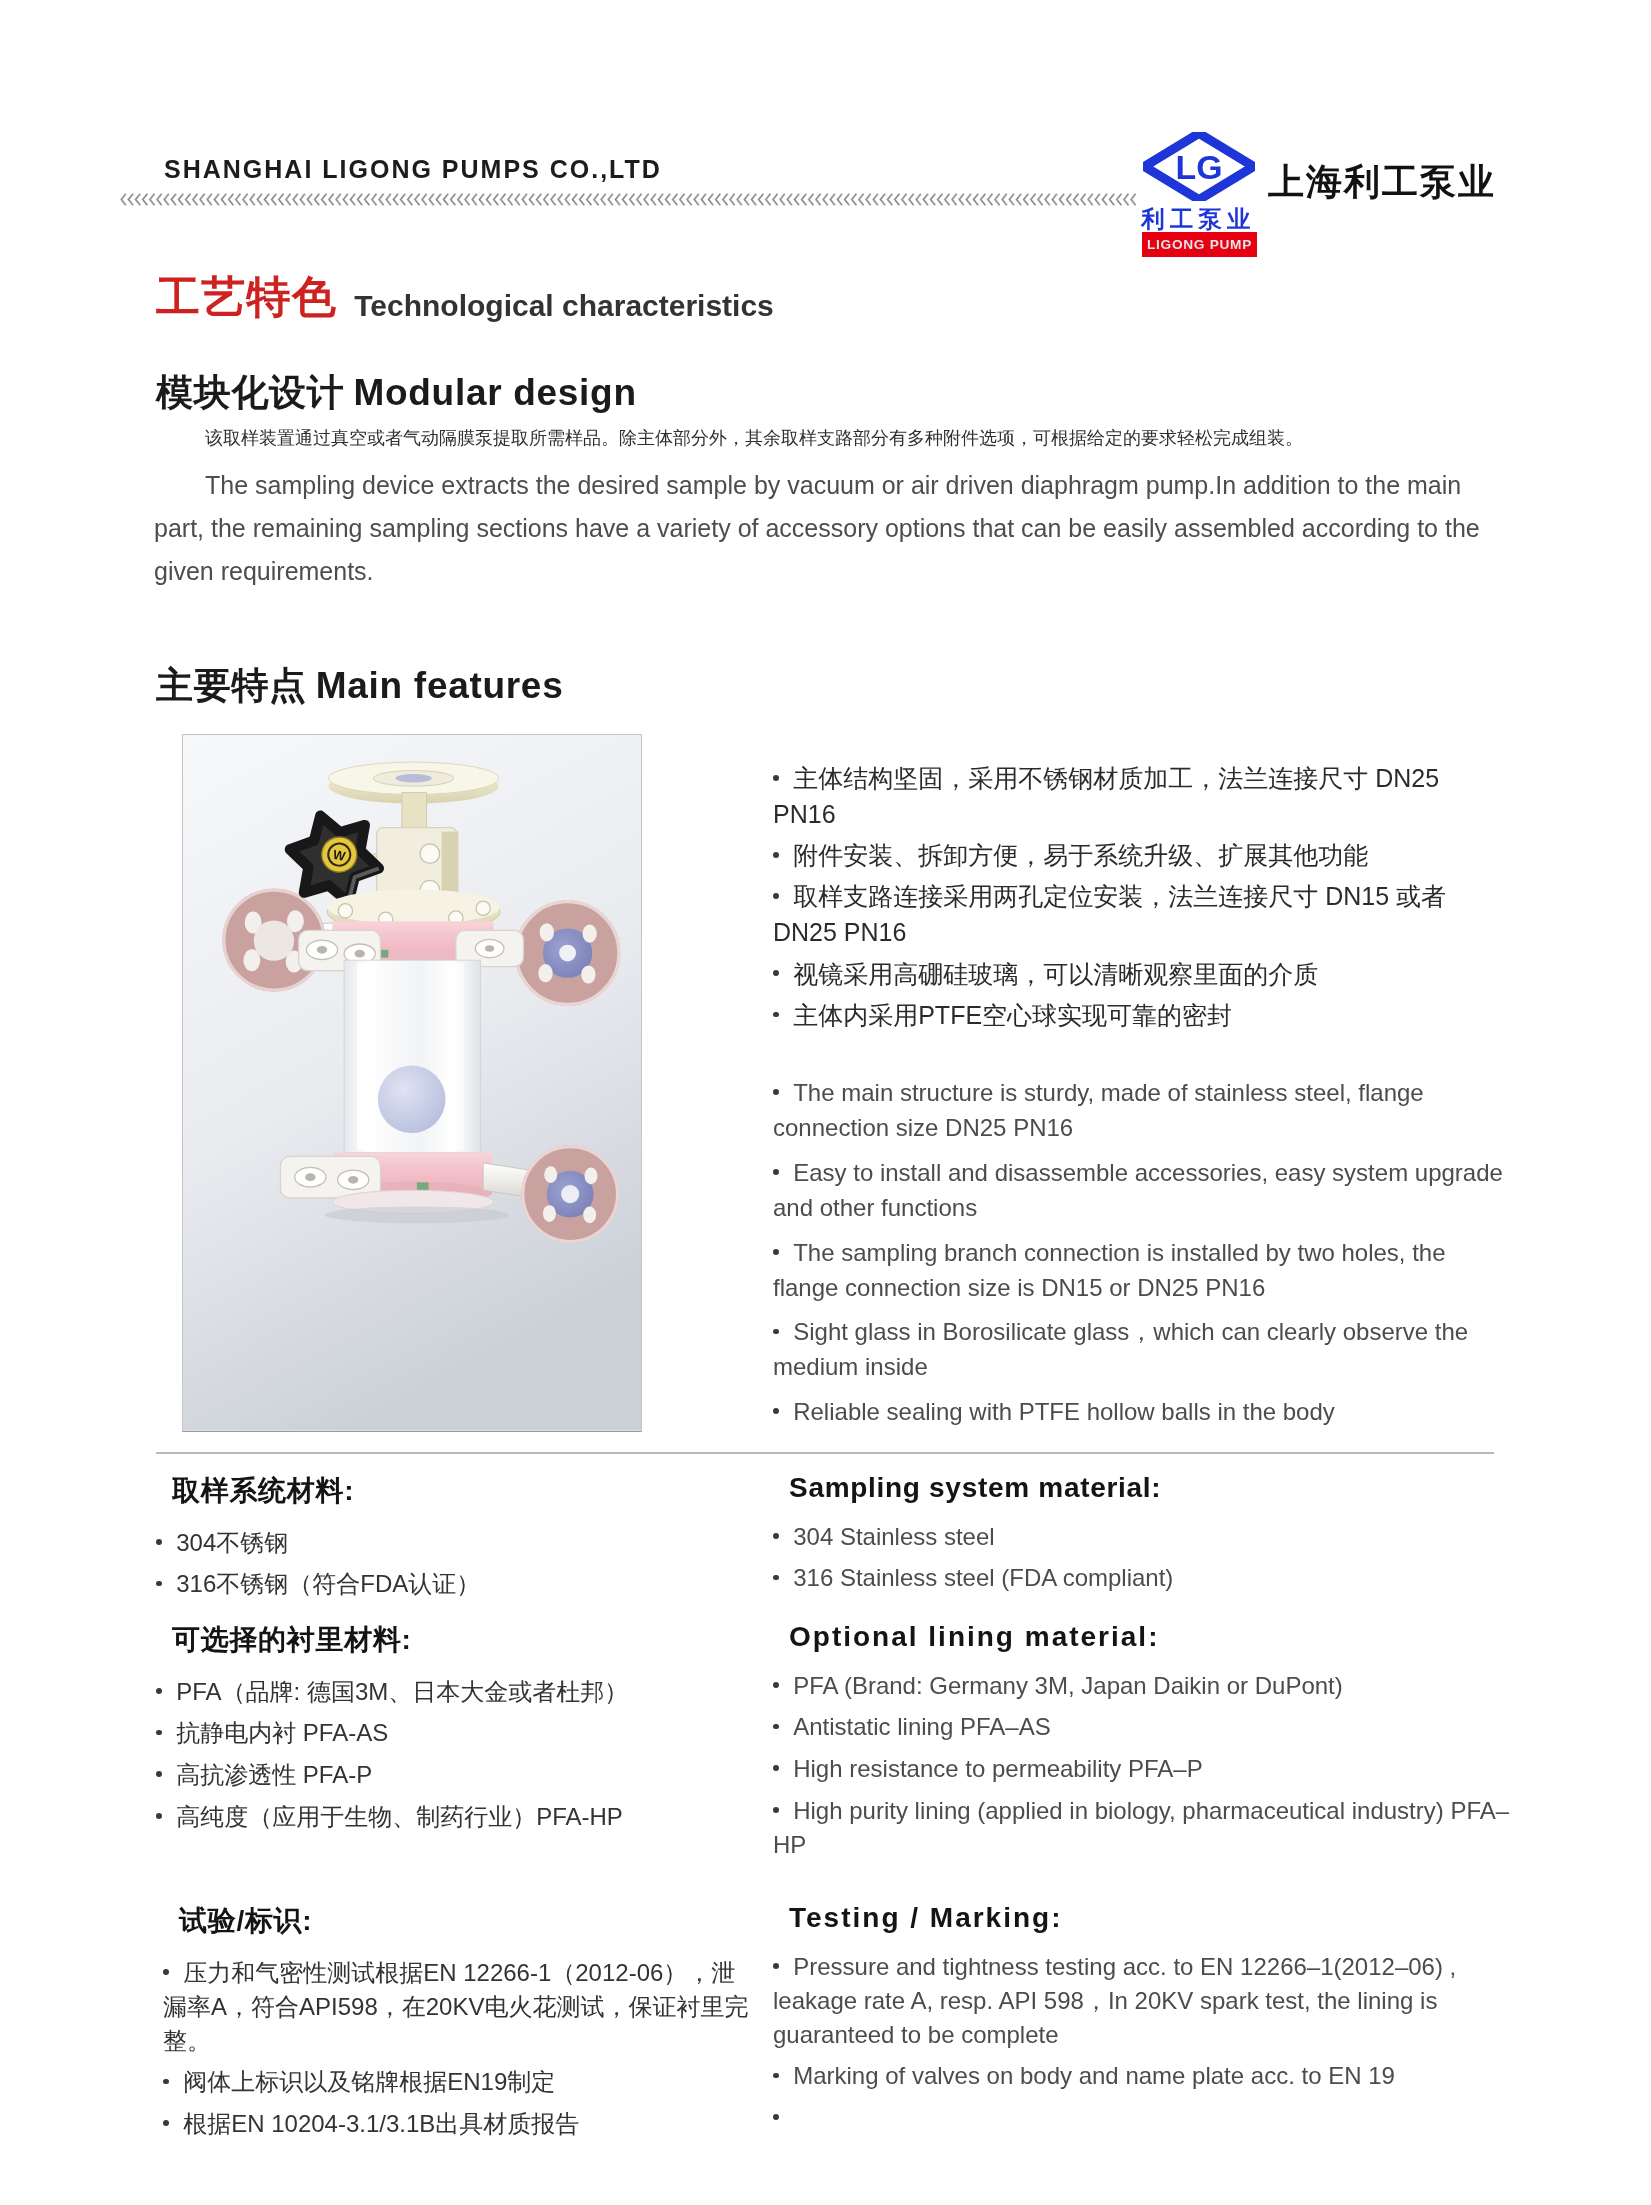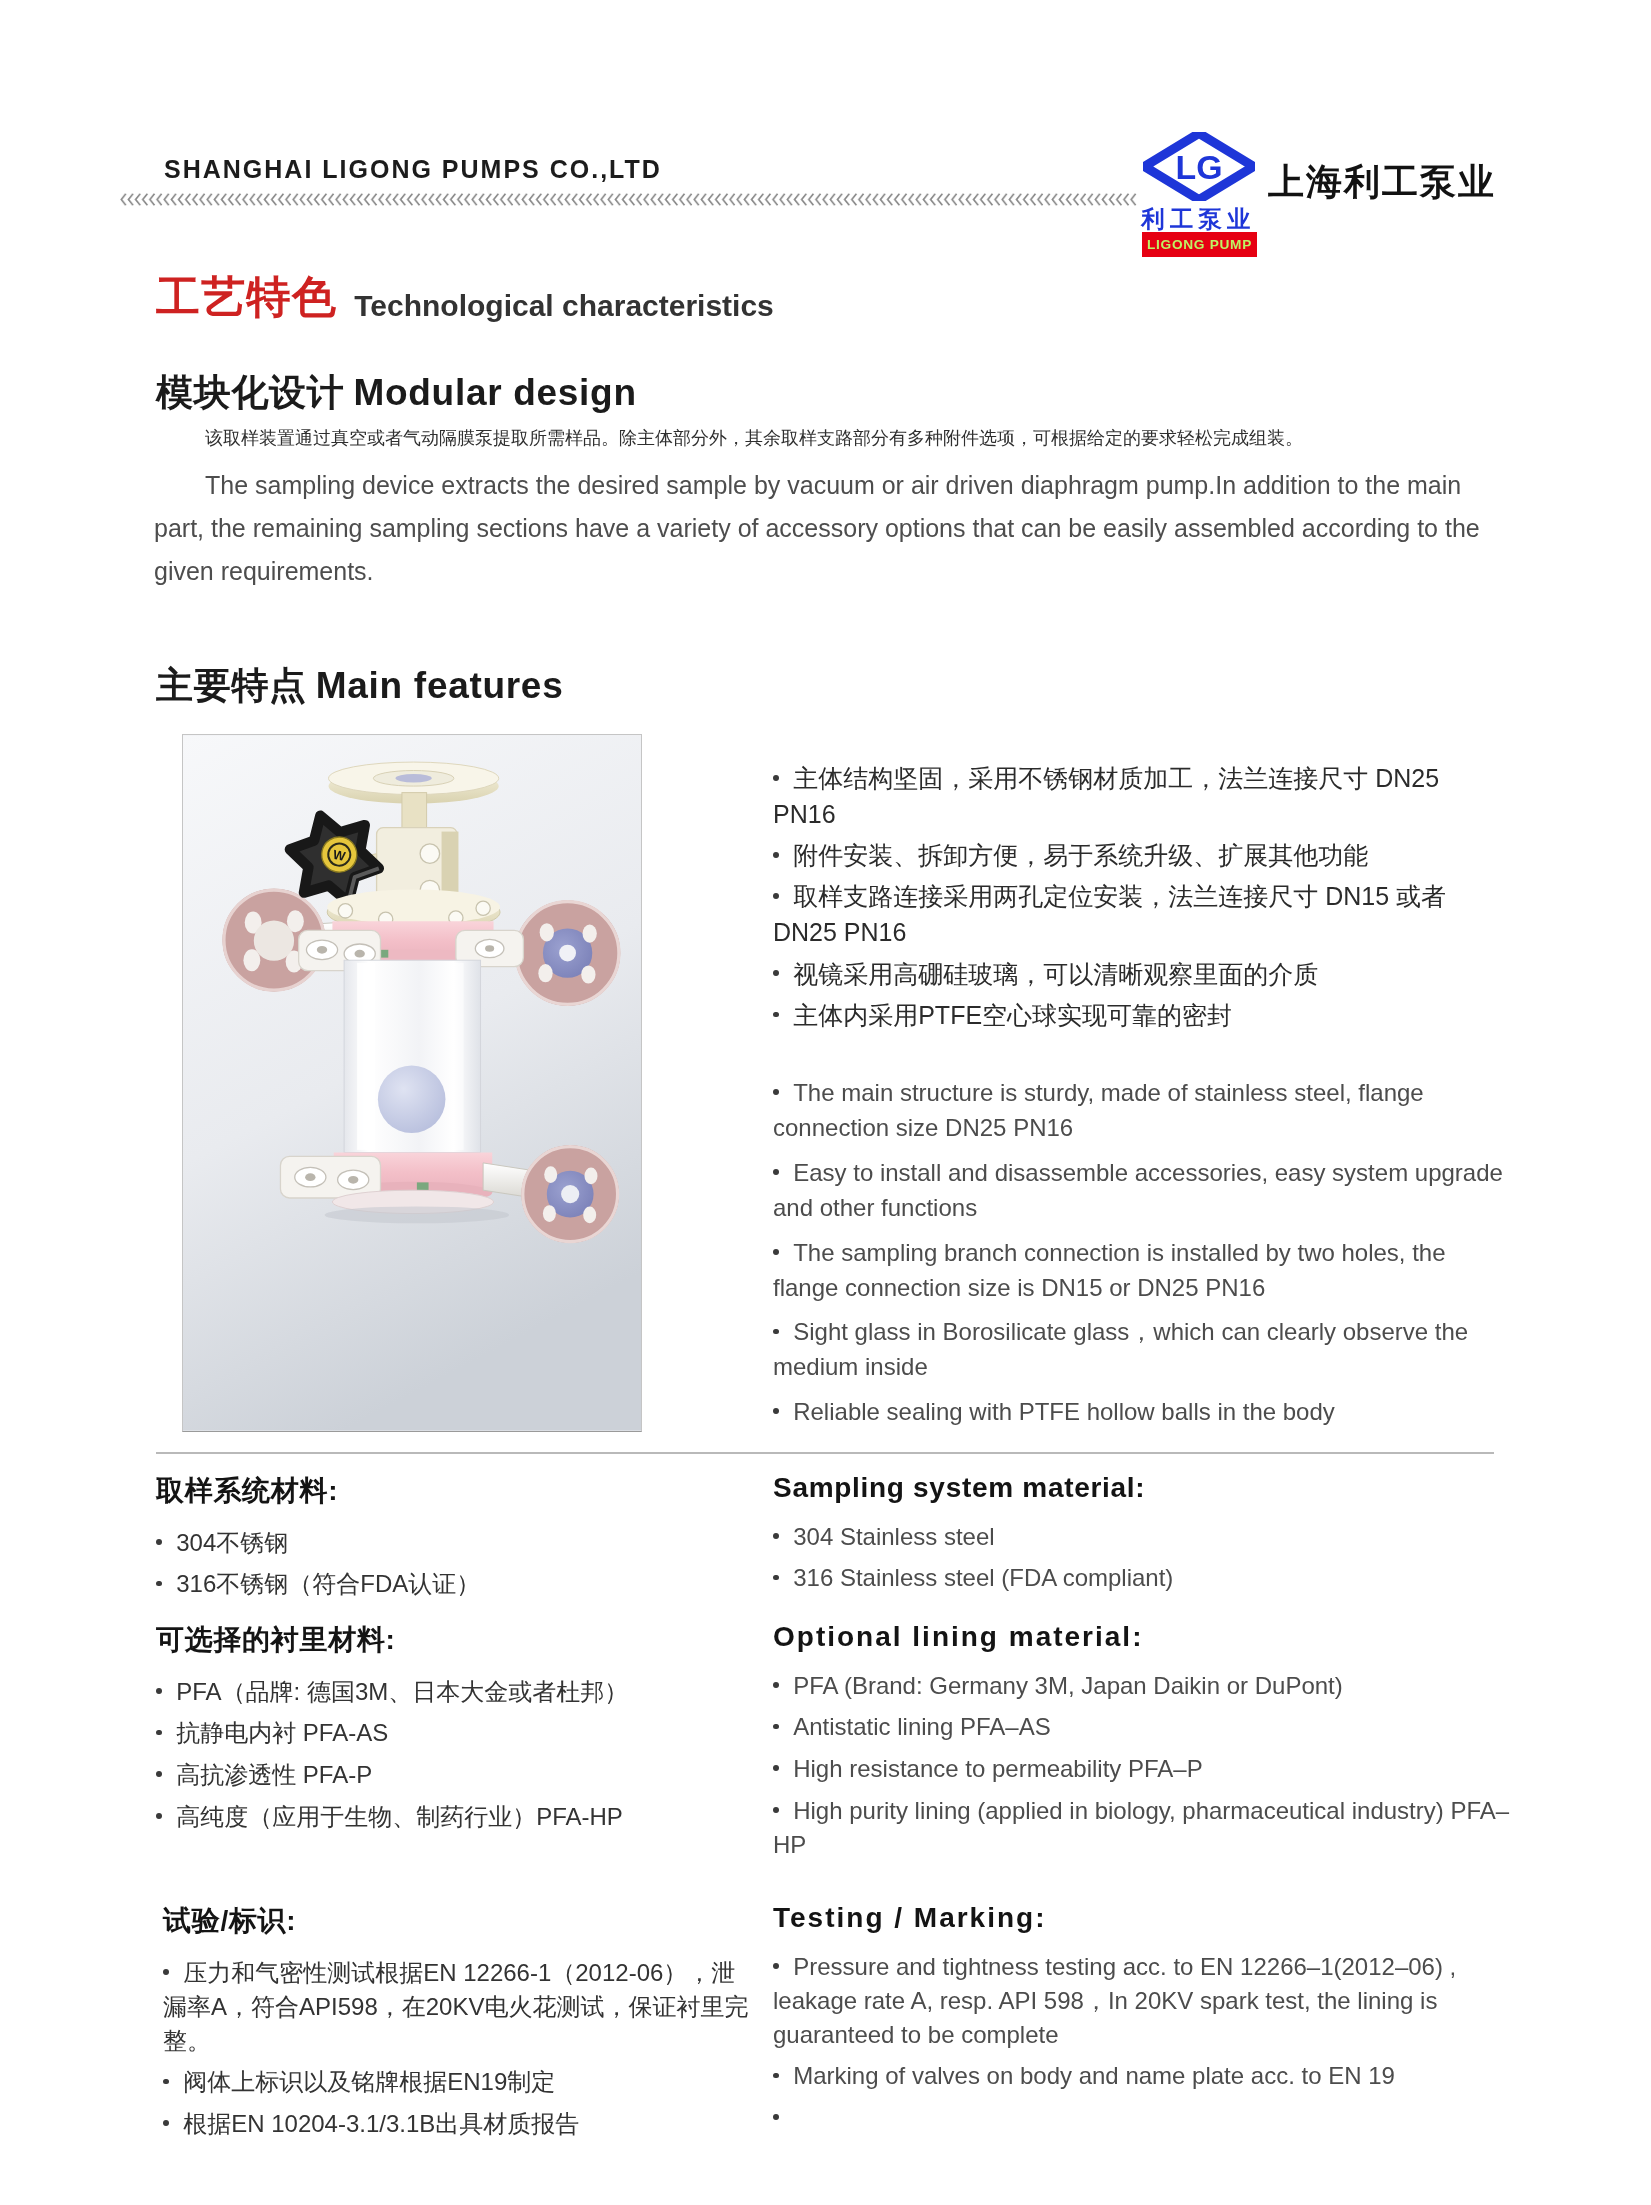--- a/index.html
+++ b/index.html
@@ -18,21 +18,21 @@
   .chevron-divider { position:absolute; left:120px; top:193px; width:1017px; height:13px; }
   .logo-diamond { position:absolute; left:1143px; top:132px; width:112px; height:69px; }
   .logo-cn {
     position:absolute; left:1140px; top:203px; width:117px;
     font-size:23.4px; font-weight:700; color:#1e36d8; text-align:center; letter-spacing:5.2px;
   }
   .logo-banner {
     position:absolute; left:1142px; top:232px; width:115px; height:25px;
     background:#e60012; display:flex; align-items:center; justify-content:center;
   }
-  .logo-banner span { color:#bef264; font-size:13.7px; font-weight:700; letter-spacing:0.7px; }
+  .logo-banner span { color:#e5e5e5; font-size:13.7px; font-weight:700; letter-spacing:0.7px; }
   .brand-cn {
     position:absolute; left:1268px; top:158px;
     font-size:36px; font-weight:700; color:#121212; letter-spacing:2px;
   }
 
   
   .title-row { position:absolute; left:156px; top:268px; display:flex; align-items:flex-end; gap:17px; }
   .title-cn { font-size:44px; font-weight:800; color:#ce2221; letter-spacing:1.3px; }
   .title-en { font-size:30px; font-weight:600; color:#333333; padding-bottom:3.9px; }
 
@@ -70,21 +70,21 @@
   .cn-list { position:absolute; left:773px; top:760px; width:734px; }
   .cn-list .li { font-size:25px; line-height:36px; color:#2b2b2b; margin-bottom:5.2px; }
   .en-list { position:absolute; left:773px; top:1075px; width:734px; }
   .en-list .li { font-size:24px; line-height:35px; color:#4c4c4c; margin-bottom:9.8px; }
 
   
   .rule { position:absolute; left:156px; top:1452px; width:1338px; height:2px; background:#b9b9b9; }
 
   
   .col-block { position:absolute; }
-  .col-heading { font-size:28px; font-weight:700; color:#141414; margin-bottom:15.6px; letter-spacing:0.7px; }
+  .col-heading { font-size:28px; font-weight:700; color:#141414; margin-bottom:15.6px; letter-spacing:0.7px;margin-left:16px; }
   .col-heading.spaced { letter-spacing:2px; }
   .col-list .li { font-size:24px; line-height:34px; color:#333333; margin-bottom:7.8px; }
   .col-list.light .li { color:#4c4c4c; }
 
   #mat-cn  { left:156px;  top:1472px; width:586px; }
   #mat-en  { left:773px; top:1472px; width:749px; }
   #lin-cn  { left:156px;  top:1621px; width:599px; }
   #lin-en  { left:773px; top:1621px; width:749px; }
   #test-cn { left:163px;  top:1902px; width:586px; }
   #test-en { left:773px; top:1902px; width:755px; }

